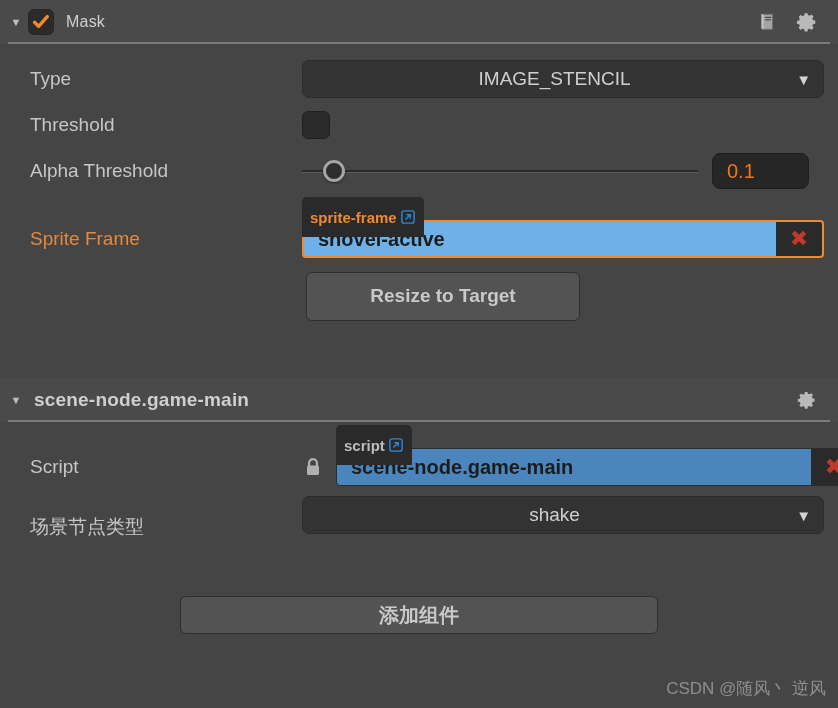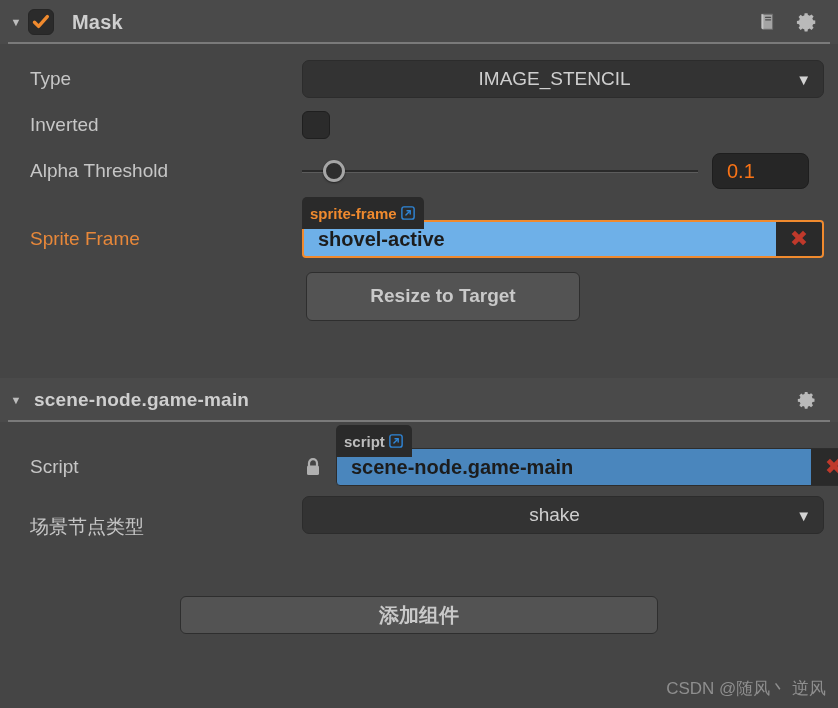--- a/index.html
+++ b/index.html
@@ -52,23 +52,23 @@
     border: 1px solid #262626;
     display: flex;
     align-items: center;
     justify-content: center;
     margin-left: 4px;
     flex: 0 0 auto;
   }
   .hdr-checkbox svg { display: block; }
 
   .hdr-title {
-    margin-left: 18px;
-    font-size: 20px;
-    font-weight: bold;
+    margin-left: 12px;
+    font-size: 16px;
+    font-weight: normal;
     color: #cfcfcf;
     letter-spacing: 0.2px;
     white-space: nowrap;
   }
   .hdr-title.plain { margin-left: 10px; font-weight: bold; font-size: 19px; }
 
   .hdr-spacer { flex: 1 1 auto; }
 
   .hdr-icon {
     width: 26px;
@@ -183,21 +183,21 @@
 
   
   .asset-block {
     position: relative;
     width: 522px;
   }
   .asset-badge {
     position: absolute;
     left: 0;
     top: -23px;
-    height: 32px;
+    height: 40px;
     background: #2a2a2a;
     border-top-left-radius: 5px;
     border-top-right-radius: 5px;
     display: flex;
     align-items: center;
     gap: 4px;
     padding: 0 9px 0 8px;
     font-size: 15px;
     font-weight: bold;
     white-space: nowrap;
@@ -347,21 +347,21 @@
     <span class="row-label">Type</span>
     <span class="row-control">
       <span class="dropdown">
         <span class="dd-value">IMAGE_STENCIL</span>
         <span class="dd-arrow">▼</span>
       </span>
     </span>
   </div>
 
   <div class="row">
-    <span class="row-label">Inverted</span>
+    <span class="row-label">Threshold</span>
     <span class="row-control">
       <span class="checkbox-sm"></span>
     </span>
   </div>
 
   <div class="row">
     <span class="row-label">Alpha Threshold</span>
     <span class="row-control">
       <span class="slider-wrap">
         <span class="slider-track"></span>

